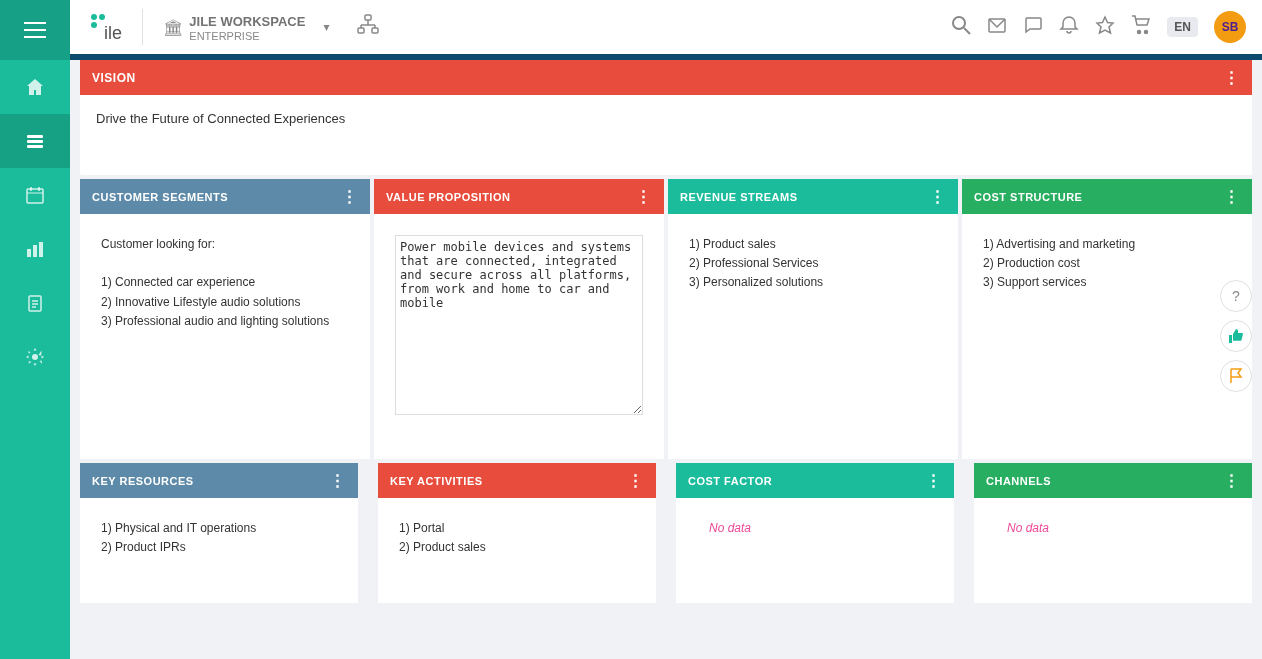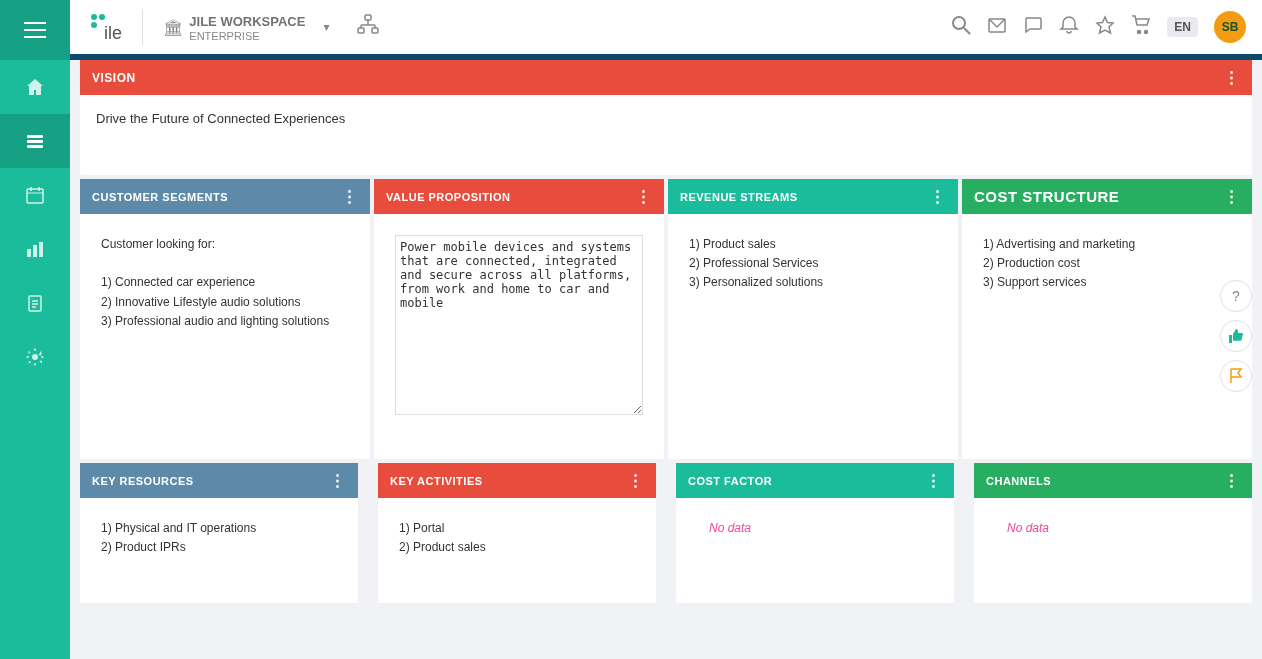--- a/index.html
+++ b/index.html
@@ -15,21 +15,21 @@
     .main-container { flex: 1; display: flex; flex-direction: column; overflow: hidden; }
     .topbar { height: 60px; background: #fff; display: flex; align-items: center; padding: 0 16px; border-bottom: 6px solid #0c4a6e; flex-shrink: 0; gap: 12px; }
     .topbar-logo { display: flex; align-items: center; gap: 8px; }
     .topbar-divider { width: 1px; height: 36px; background: #e0e0e0; margin: 0 8px; }
     .workspace-info { display: flex; align-items: center; gap: 6px; }
     .workspace-name { font-size: 13px; font-weight: bold; color: #737373; }
     .workspace-type { font-size: 11px; color: #888; display: block; }
     .topbar-spacer { flex: 1; }
     .topbar-action-icons { display: flex; align-items: center; gap: 16px; }
     .lang-badge { background: #e8eaf0; border-radius: 4px; padding: 3px 7px; font-size: 12px; font-weight: bold; color: #555; cursor: pointer; }
-    .user-avatar { width: 32px; height: 32px; border-radius: 50%; background: #f39c12; display: flex; align-items: center; justify-content: center; color: #14532d; font-size: 12px; font-weight: bold; cursor: pointer; }
+    .user-avatar { width: 32px; height: 32px; border-radius: 50%; background: #f39c12; display: flex; align-items: center; justify-content: center; color: #4c1d95; font-size: 12px; font-weight: bold; cursor: pointer; }
 
     
     .content { flex: 1; overflow-y: auto; overflow-x: hidden; padding: 0 0 0 0; background: #f0f2f5; }
     .canvas-area { padding: 0 10px 20px 10px; }
 
     
     .vision-section { background: #fff; margin-bottom: 4px; border-radius: 2px; }
     .section-header { display: flex; align-items: center; justify-content: space-between; padding: 8px 12px; color: #fff; font-size: 12px; font-weight: bold; letter-spacing: 0.5px; }
     .section-header.red { background: #e74c3c; }
     .section-header.teal { background: #1abc9c; }
@@ -223,21 +223,21 @@
             <span style="font-size:11px; font-weight:bold; letter-spacing:0.5px;">REVENUE STREAMS</span>
             <span class="section-menu">⋮</span>
           </div>
           <div class="cell-content">
             <span>1) Product sales<br>2) Professional Services<br>3) Personalized solutions</span>
           </div>
         </div>
 
         <div class="bmc-cell">
           <div class="section-header green">
-            <span style="font-size:15px; font-weight:bold; letter-spacing:0.5px;">COST STRUCTURE</span>
+            <span style="font-size:11px; font-weight:bold; letter-spacing:0.5px;">COST STRUCTURE</span>
             <span class="section-menu">⋮</span>
           </div>
           <div class="cell-content">
             <span>1) Advertising and marketing<br>2) Production cost<br>3) Support services</span>
           </div>
         </div>
       </div>
 
       <div class="bmc-grid-bottom">
 

